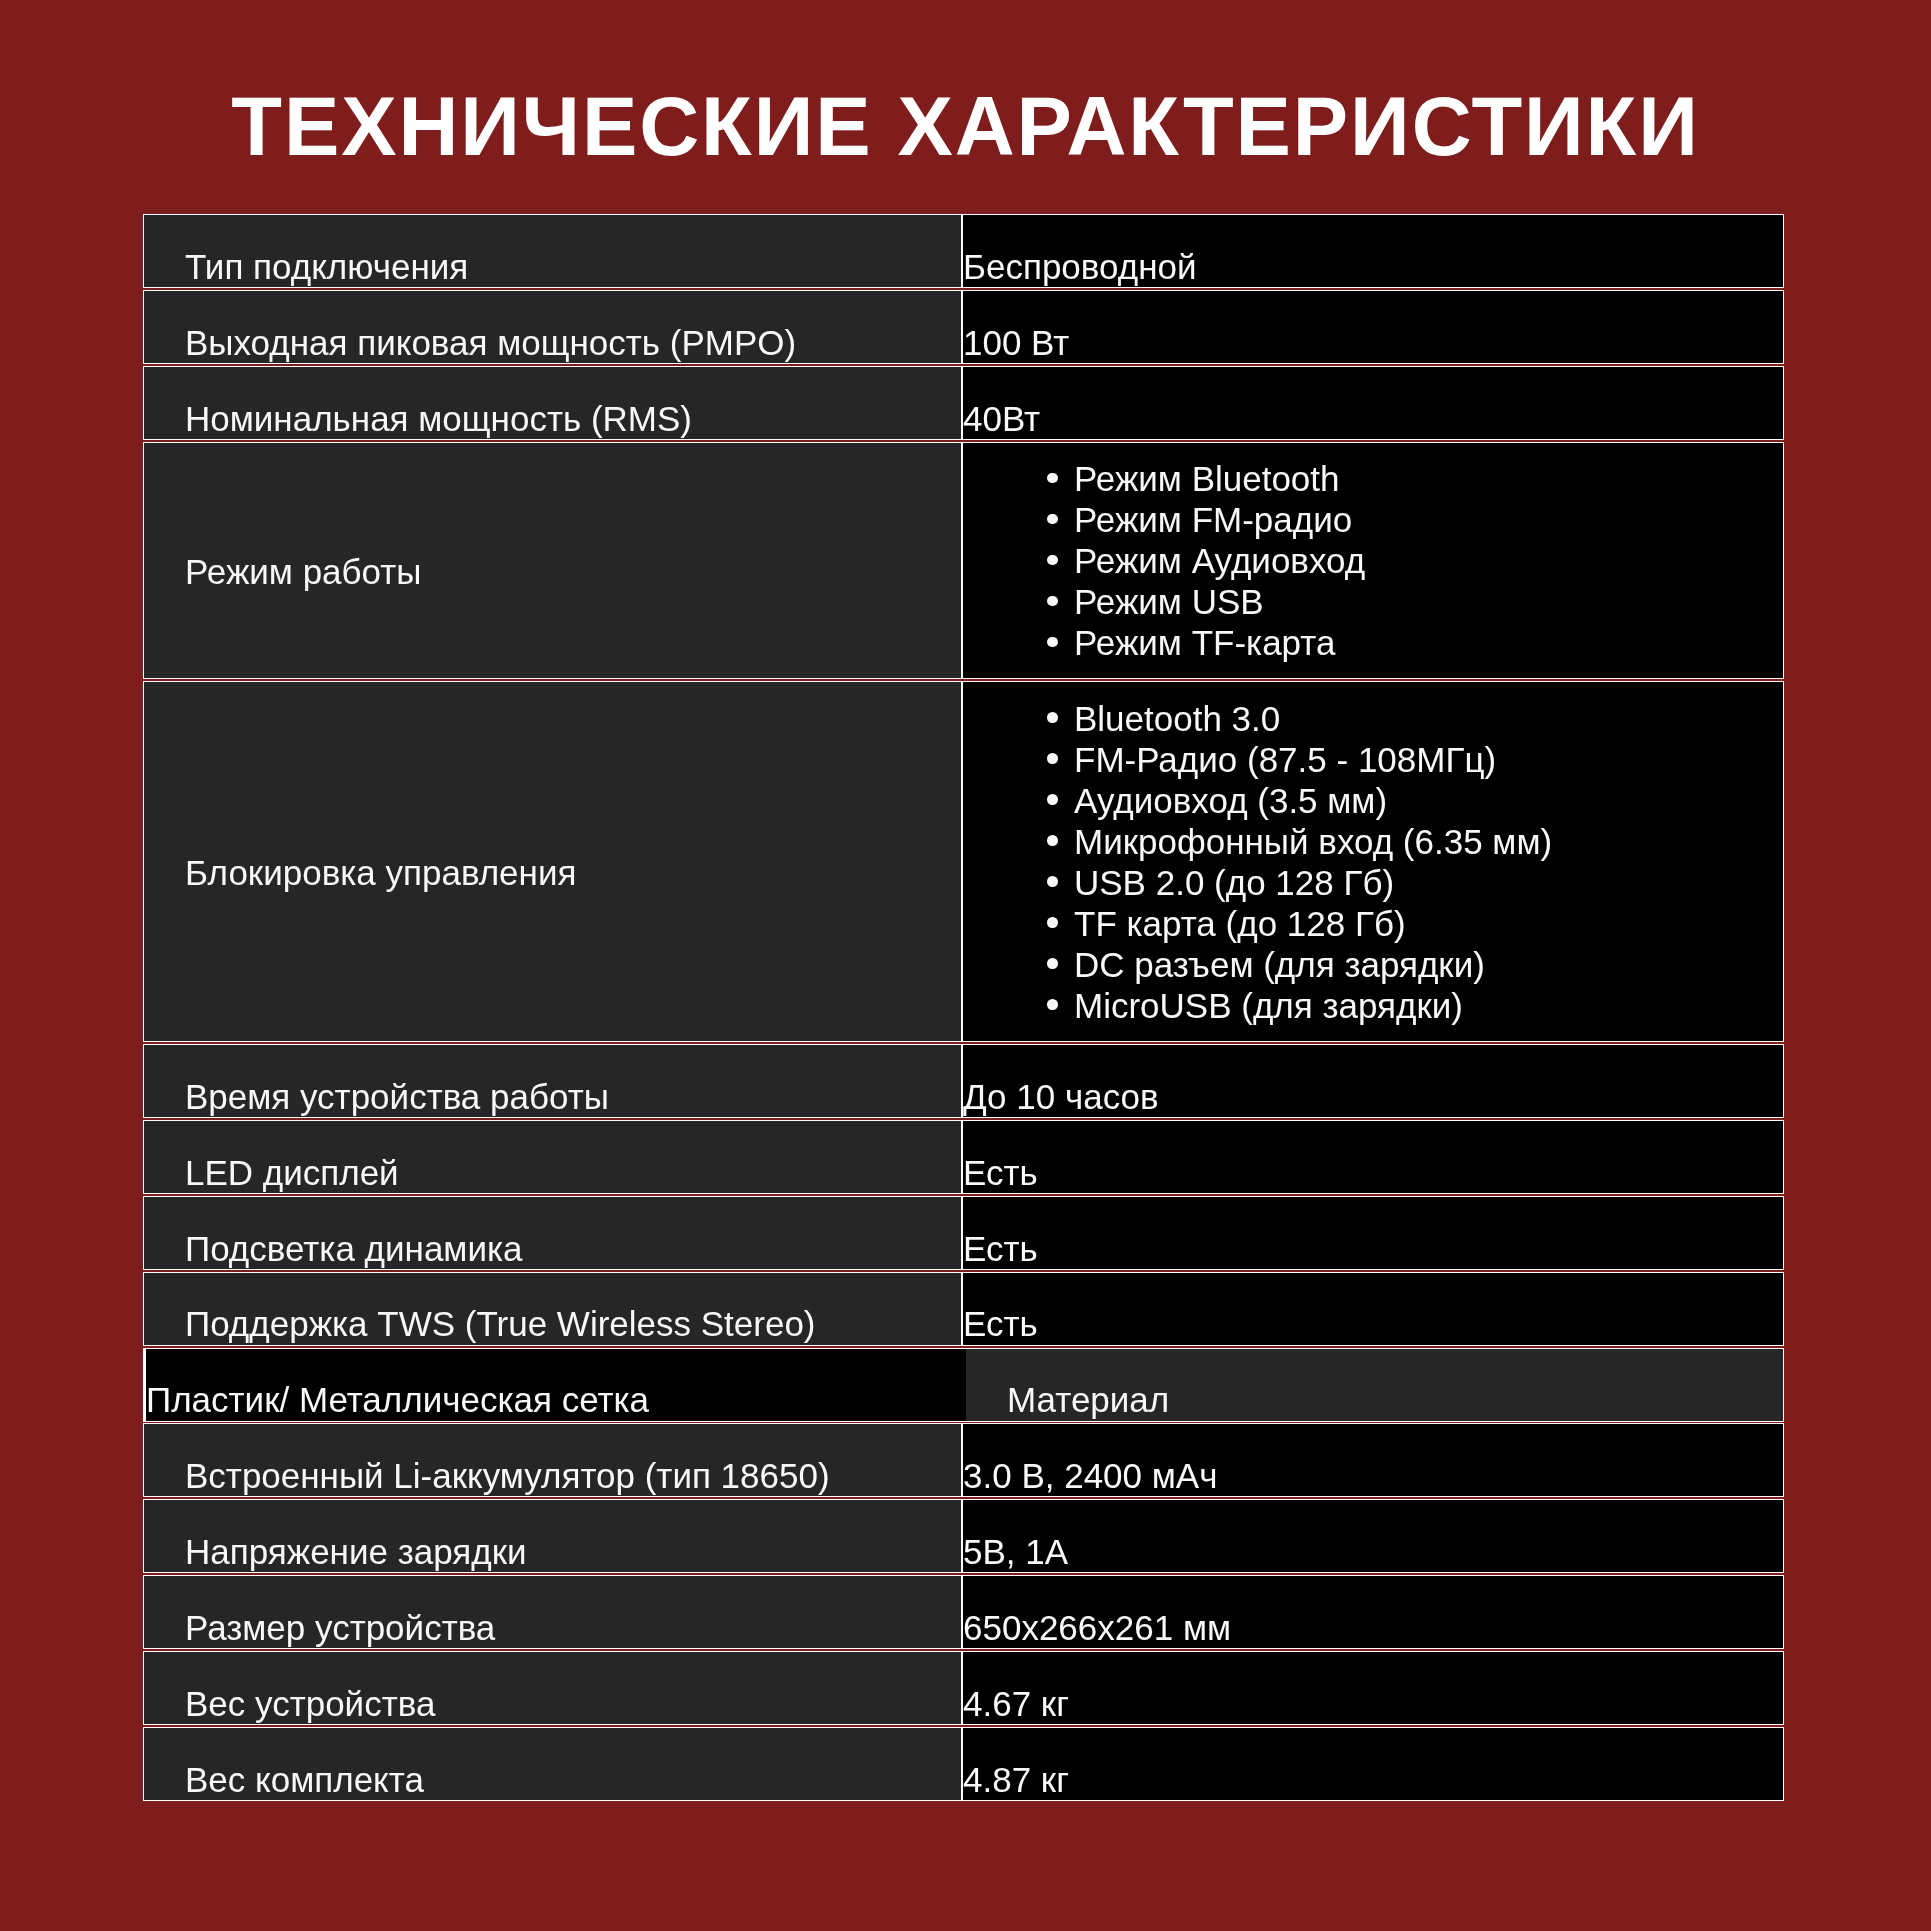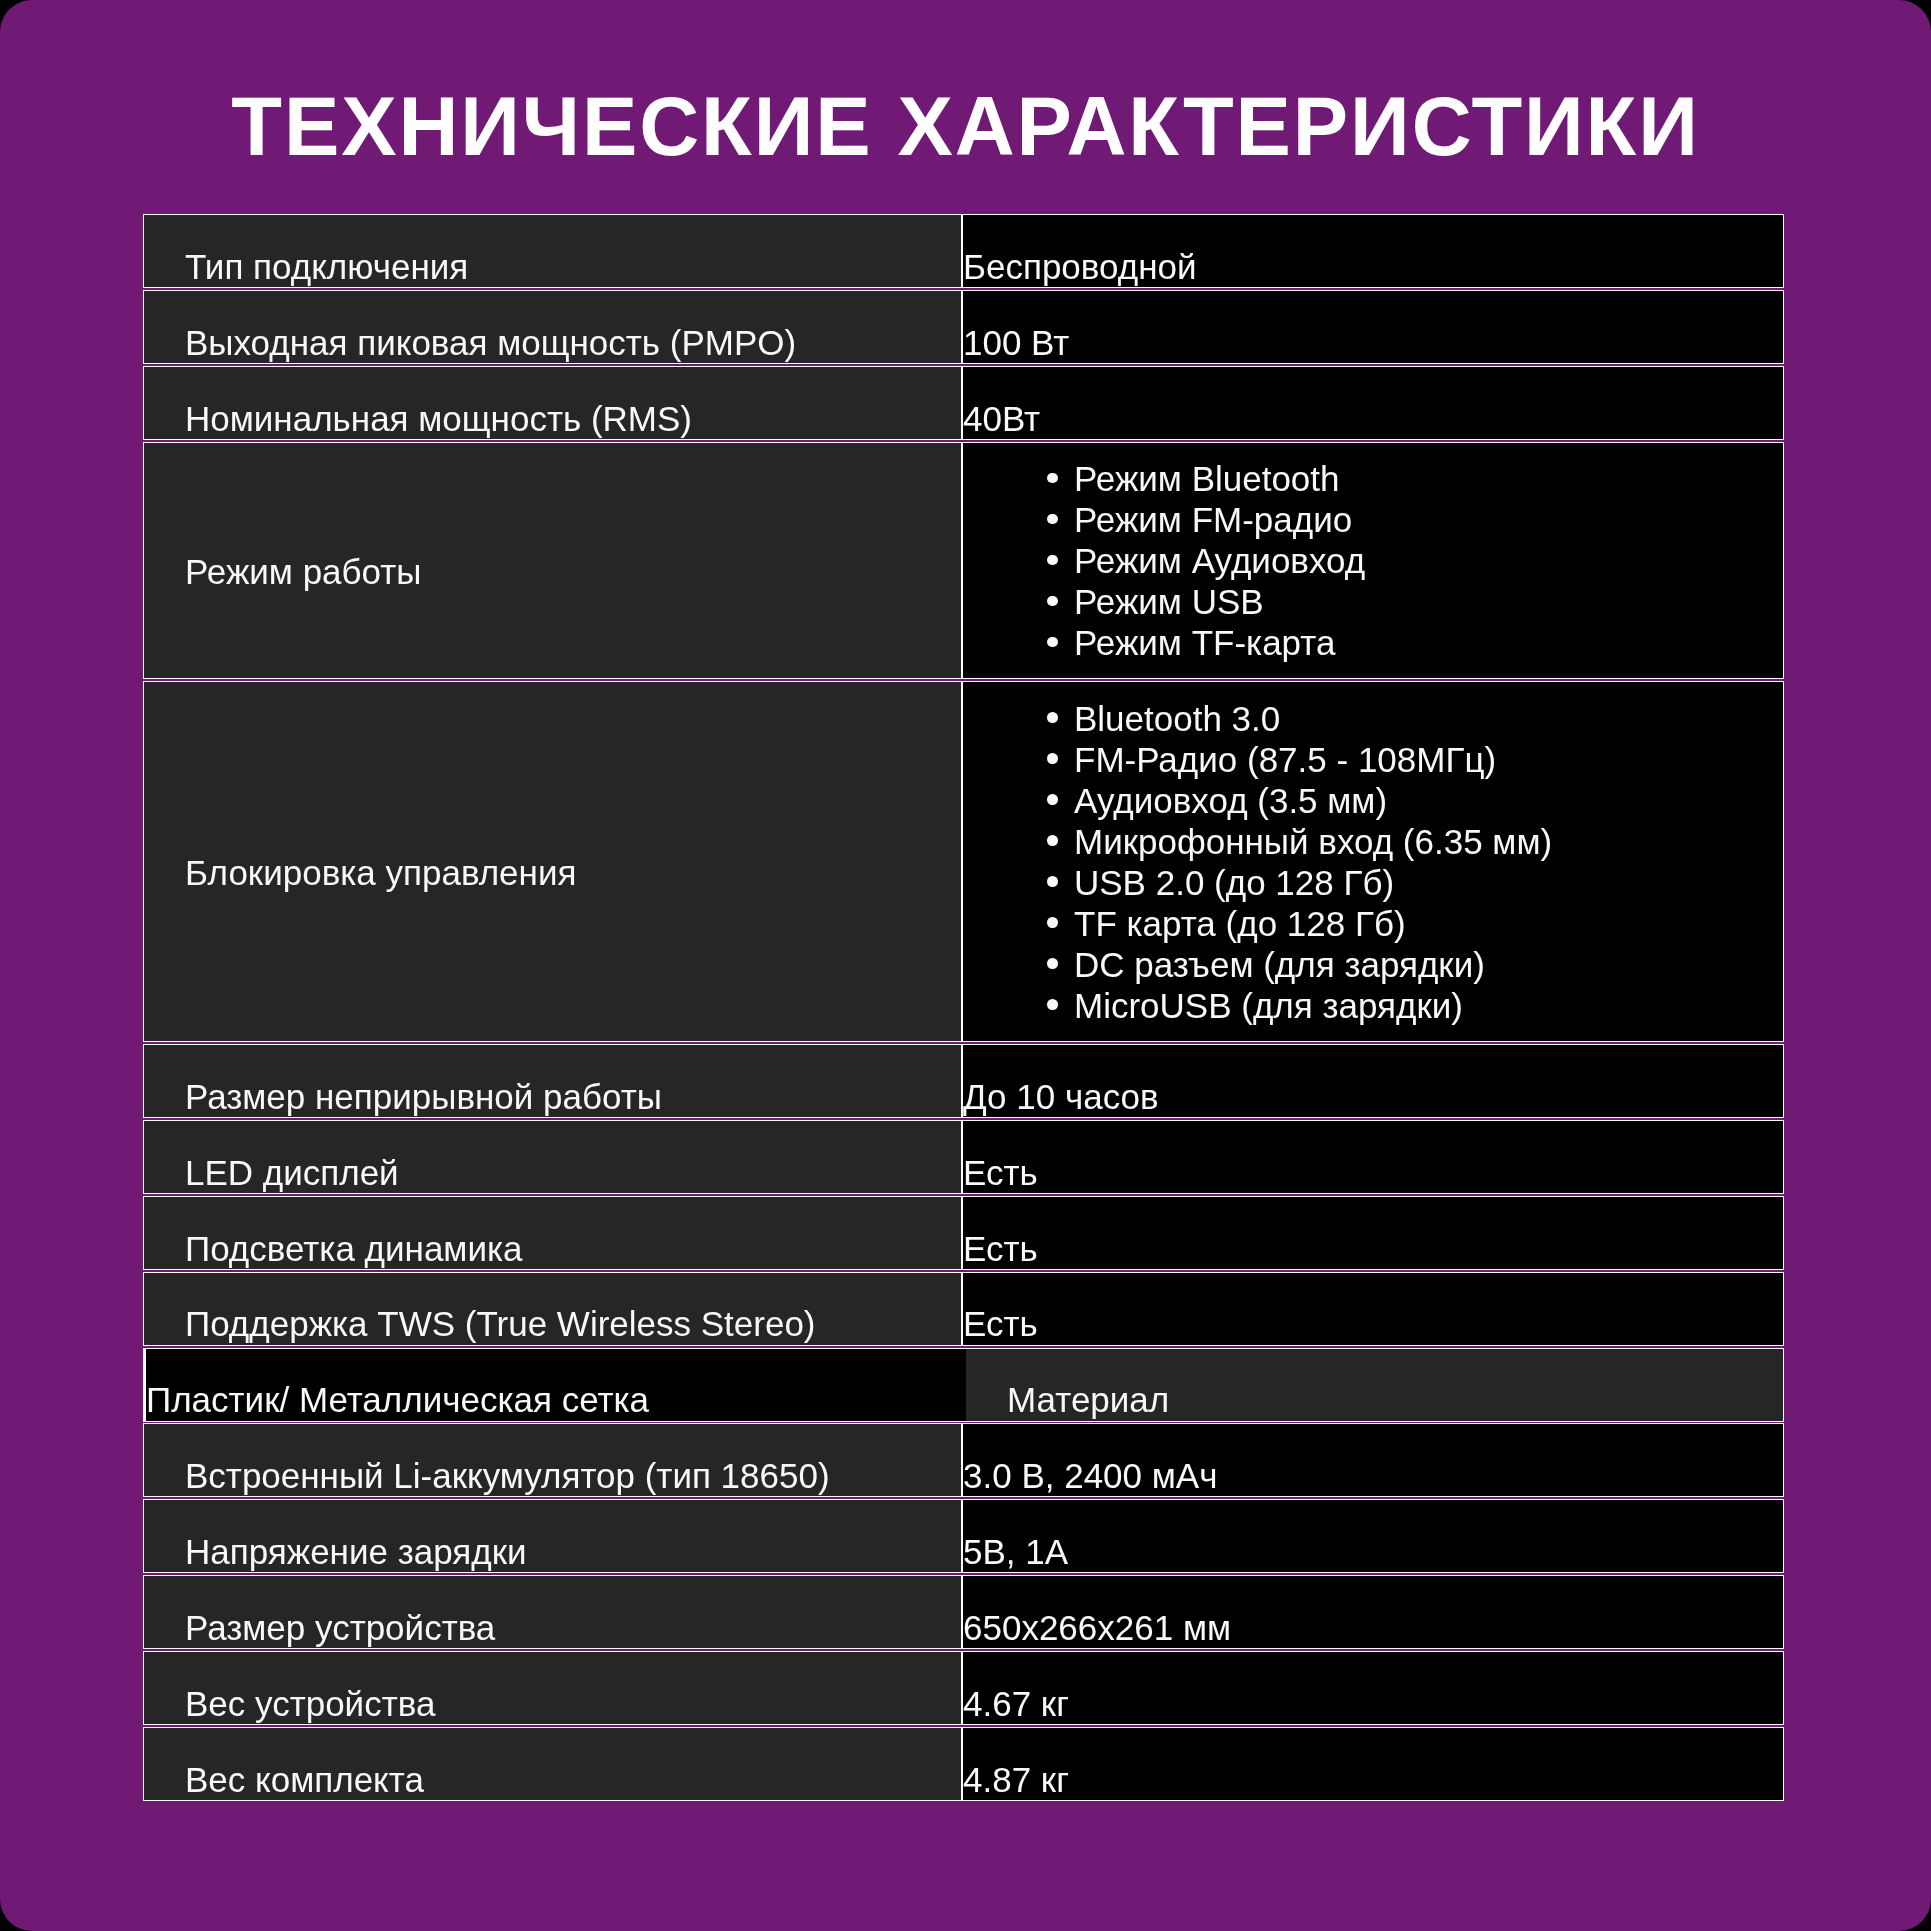--- a/index.html
+++ b/index.html
@@ -7,24 +7,23 @@
     padding: 0;
     background: #000000;
     width: 1931px;
     height: 1931px;
     overflow: hidden;
     font-family: "Liberation Sans", "DejaVu Sans", sans-serif;
   }
   .page {
     width: 1931px;
     height: 1931px;
-    background: #701a75;
+    background: #7f1d1d;
     box-sizing: border-box;
     padding-top: 85px;
-    border-radius: 32px;
   }
   h1.title {
     margin: 0;
     color: #ffffff;
     font-size: 83px;
     font-weight: bold;
     line-height: 1;
     text-align: center;
     letter-spacing: 1.9px;
     white-space: nowrap;
@@ -157,21 +156,21 @@
             <li>USB 2.0 (до 128 Гб)</li>
             <li>TF карта (до 128 Гб)</li>
             <li>DC разъем (для зарядки)</li>
             <li>MicroUSB (для зарядки)</li>
           </ul>
         </div>
   </div>
 
   <div class="row">
     <div class="cell label">
-      <span class="label-text">Размер неприрывной работы</span>
+      <span class="label-text">Время устройства работы</span>
     </div>
     <div class="cell value">
           <span>До 10 часов</span>
         </div>
   </div>
 
   <div class="row">
     <div class="cell label">
       <span class="label-text">LED дисплей</span>
     </div>

